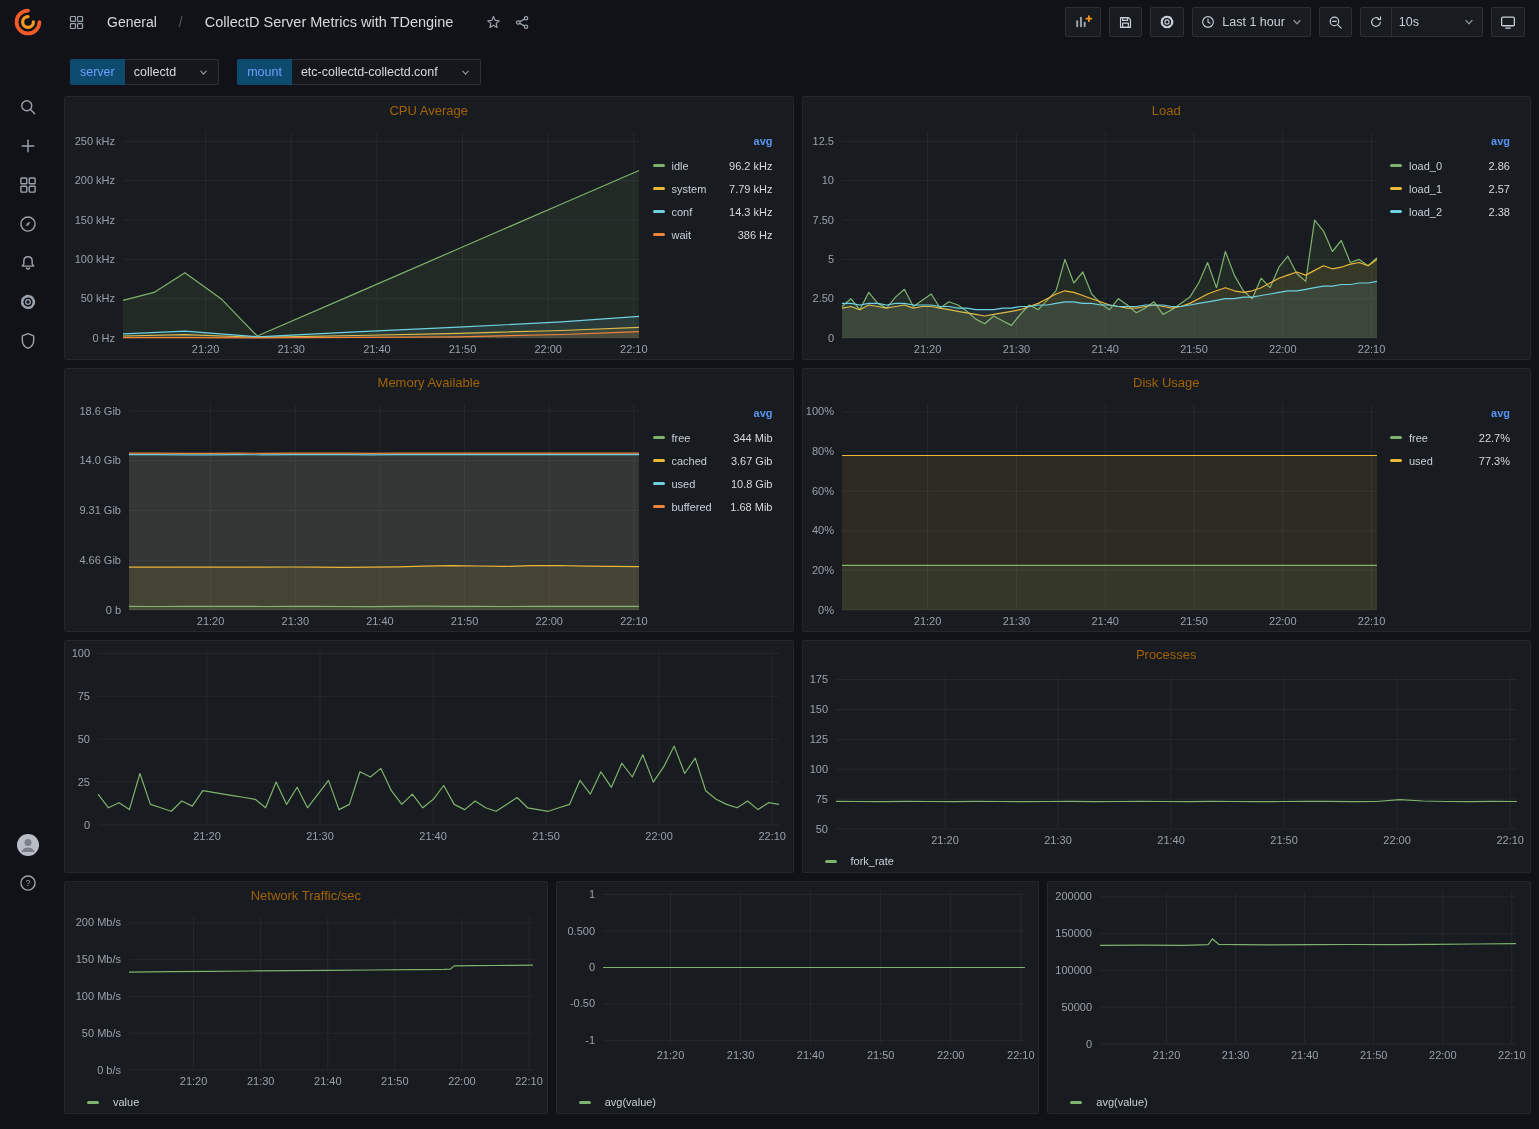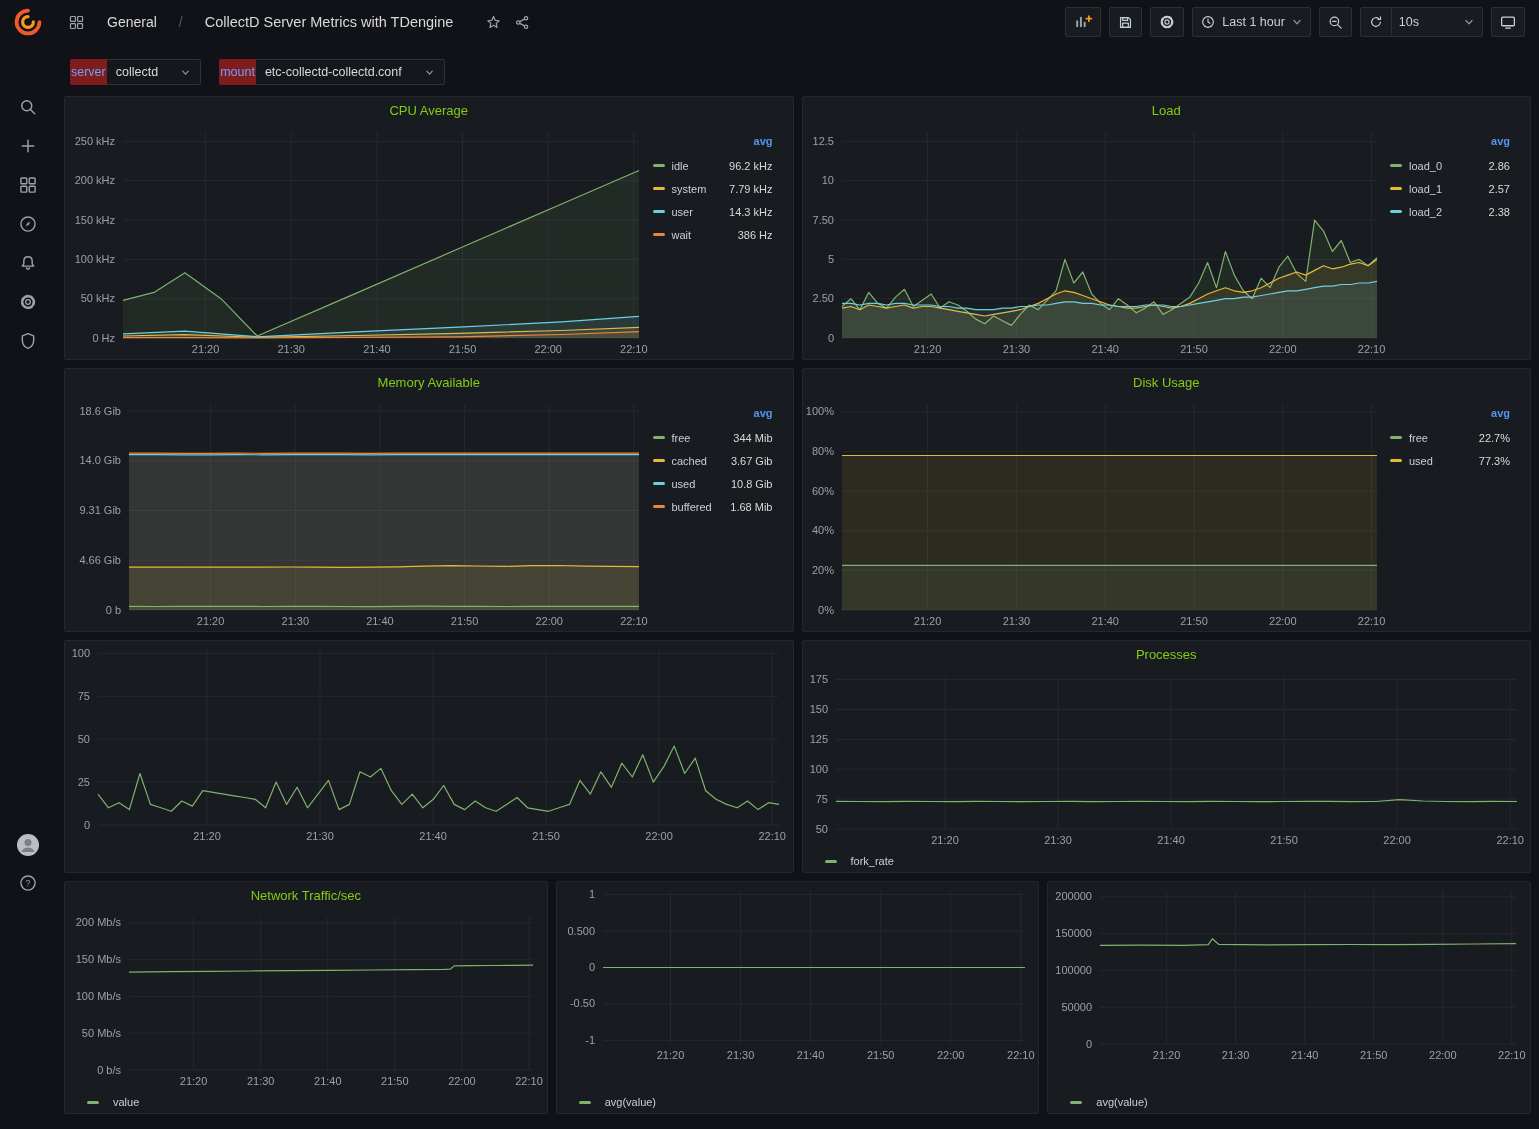--- a/index.html
+++ b/index.html
@@ -41,39 +41,39 @@
     background: #181b20; border: 1px solid #2c3036; border-radius: 2px;
     color: #c7d0d9; font-size: 12.5px; font-family: inherit; cursor: pointer;
   }
   .btn-group { display: flex; }
   .btn-group .navbtn + .navbtn { margin-left: -1px; border-top-left-radius: 0; border-bottom-left-radius: 0; gap: 44px; }
   .btn-group .navbtn:first-child { border-top-right-radius: 0; border-bottom-right-radius: 0; }
   
   .varbar { margin-left: 56px; padding: 15px 10px 11px 14px; display: flex; gap: 18px; }
   .var-chip { display: flex; height: 26px; font-size: 12.5px; border-radius: 2px; overflow: hidden; }
   .var-label {
-    display: flex; align-items: center; padding: 0 1px;
-    background: #7f1d1d; color: #6e9fff; cursor: default;
+    display: flex; align-items: center; padding: 0 10px;
+    background: #0c4a6e; color: #6e9fff; cursor: default;
   }
   .var-value {
     display: flex; align-items: center; gap: 22px; padding: 0 9px;
     background: #15171c; border: 1px solid #2e3138; border-left: none;
     color: #d8d9da; cursor: pointer;
   }
   .chev { color: #8e949e; display: flex; }
   
   .dash { margin-left: 56px; padding: 0 8px; }
   .row { display: flex; gap: 8px; margin-bottom: 8px; }
   .panel {
     flex: 1; min-width: 0; background: #181b1f; border: 1px solid #25272e;
     border-radius: 2px; display: flex; flex-direction: column;
   }
   .panel-title {
     height: 26px; flex: 0 0 26px; display: flex; align-items: center; justify-content: center;
-    font-size: 13px; font-weight: 500; color: #84cc16; cursor: pointer;
+    font-size: 13px; font-weight: 500; color: #a16207; cursor: pointer;
   }
   .panel-body { flex: 1; display: flex; min-height: 0; }
   .panel-body.column { flex-direction: column; }
   .chart-wrap { flex: 1; position: relative; min-width: 0; min-height: 0; }
   .chart-wrap svg { position: absolute; left: 0; top: 0; }
   svg text { font-family: "Liberation Sans", sans-serif; }
   .grid { stroke: #25282e; stroke-width: 1; }
   .ylab { fill: #9aa0ac; font-size: 11px; text-anchor: end; }
   .xlab { fill: #9aa0ac; font-size: 11px; text-anchor: middle; }
   
@@ -335,21 +335,21 @@
               <span class="lg-name">idle</span>
               <span class="lg-val">96.2 kHz</span>
             </div>
             <div class="lg-row">
               <span class="lg-swatch" style="background: rgb(234, 184, 57);"></span>
               <span class="lg-name">system</span>
               <span class="lg-val">7.79 kHz</span>
             </div>
             <div class="lg-row">
               <span class="lg-swatch" style="background: rgb(110, 208, 224);"></span>
-              <span class="lg-name">user</span>
+              <span class="lg-name">conf</span>
               <span class="lg-val">14.3 kHz</span>
             </div>
             <div class="lg-row">
               <span class="lg-swatch" style="background: rgb(239, 132, 60);"></span>
               <span class="lg-name">wait</span>
               <span class="lg-val">386 Hz</span>
             </div>
           </div>
       </div>
     </section>

